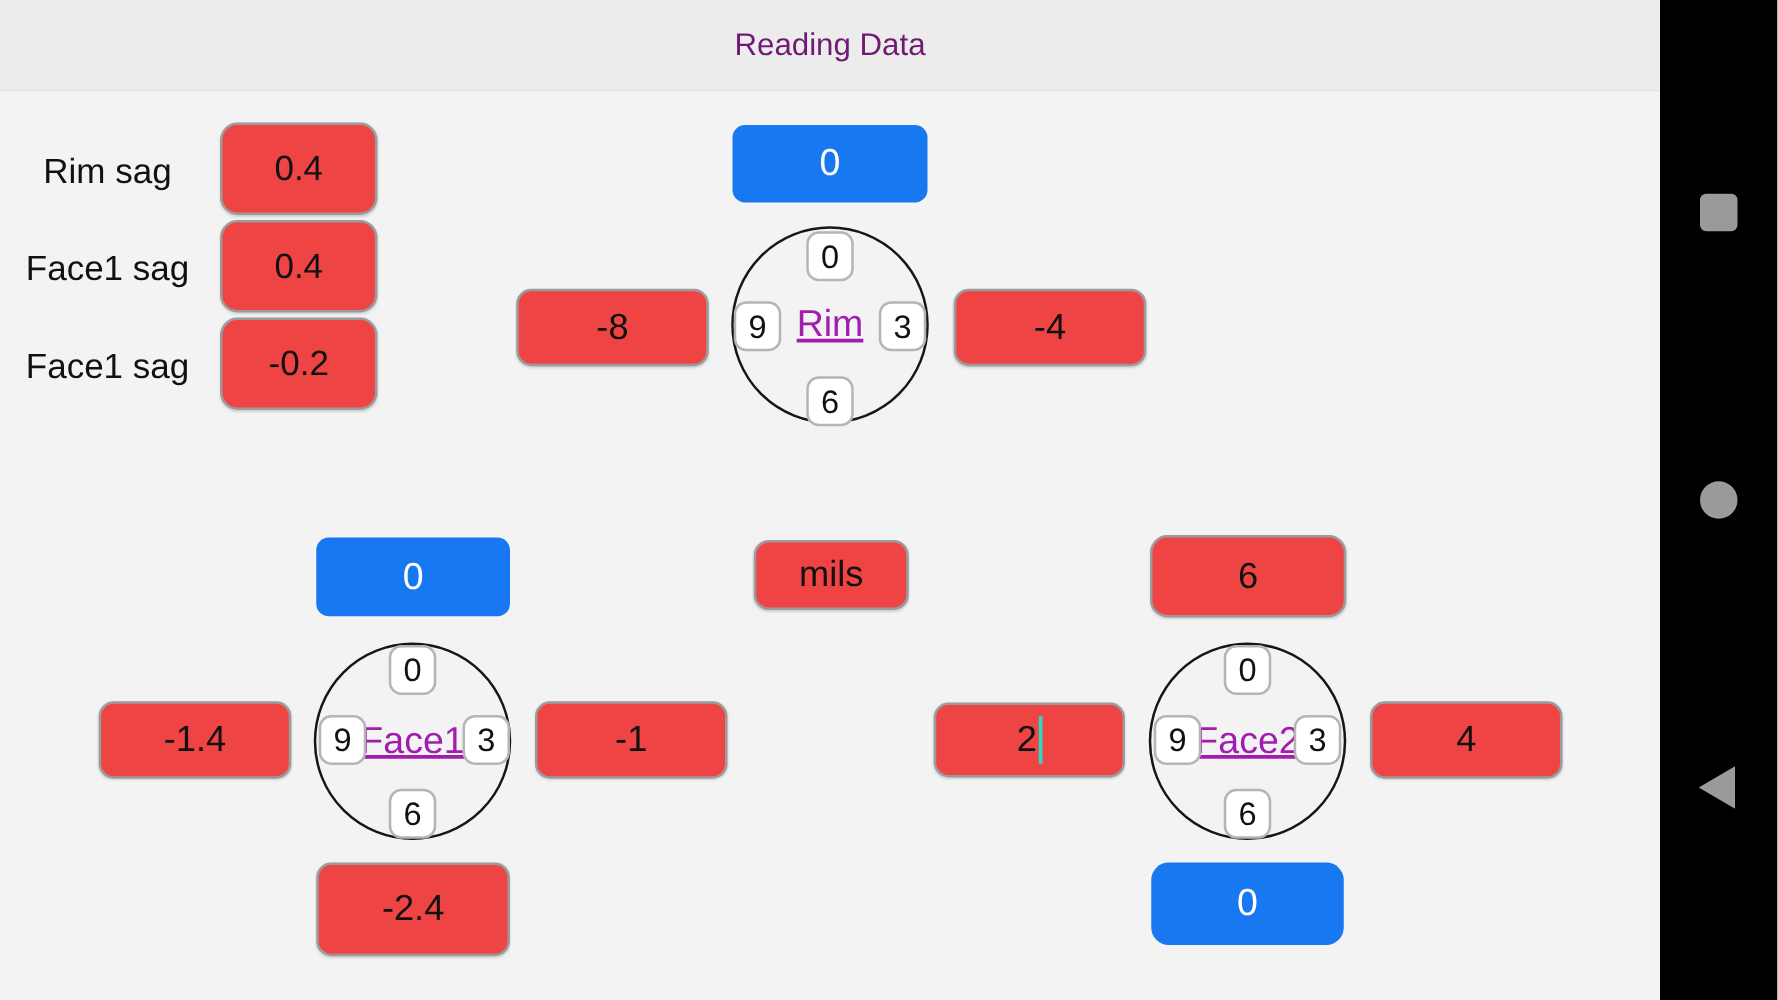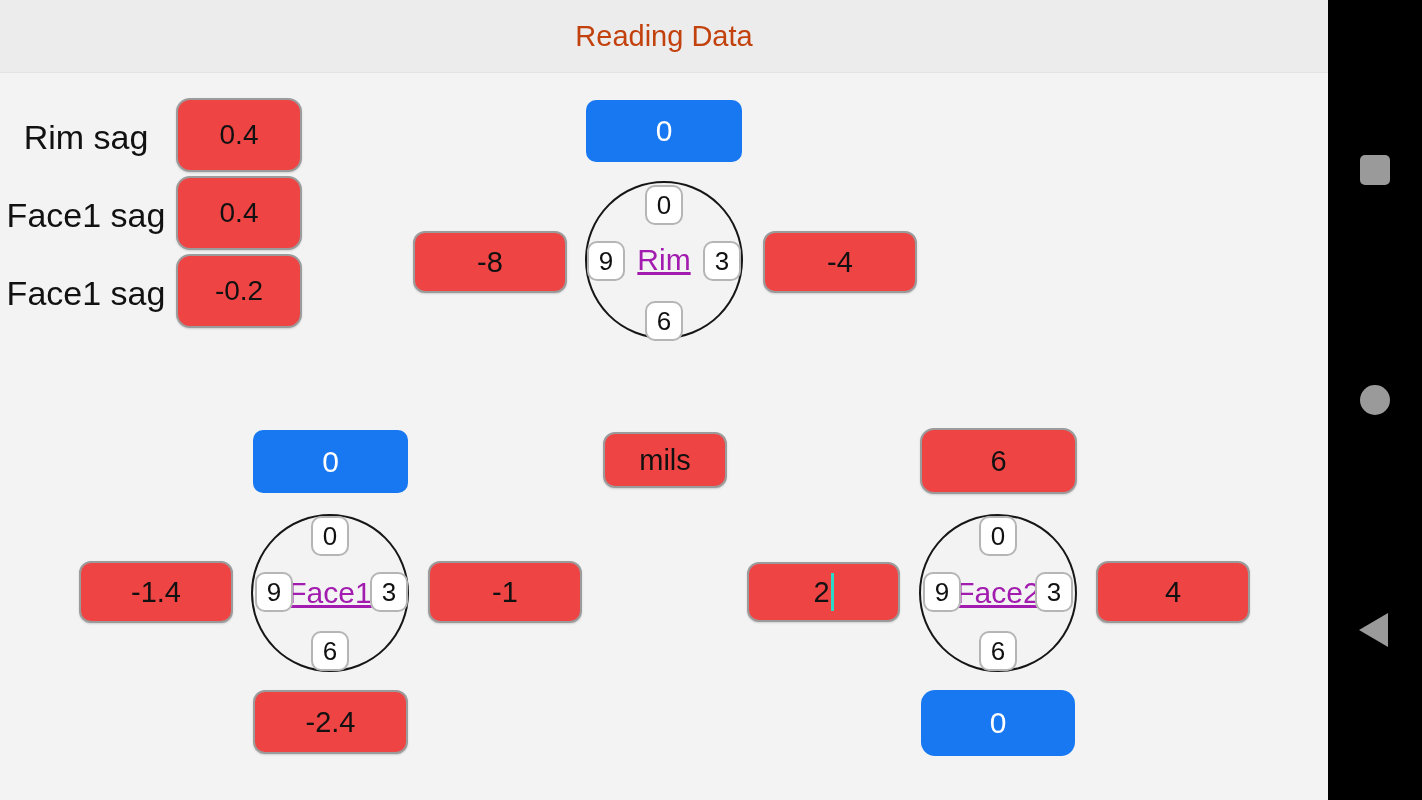--- a/index.html
+++ b/index.html
@@ -7,21 +7,21 @@
     position:relative; width:1422px; height:800px;
     background:#f3f3f3; overflow:hidden;
     font-family:"Liberation Sans", sans-serif; color:#111;
   }
   
   .header {
     position:absolute; left:0; top:0; width:1328px; height:72px;
     background:#ececec; border-bottom:1px solid #e3e3e3;
     display:flex; align-items:center; justify-content:center;
   }
-  .header-title { font-size:29px; color:#c2410c; }
+  .header-title { font-size:25px; color:#701a75; }
   .next-btn {
     position:absolute; left:1158px; top:0; width:170px; height:79px;
     background:#fdfdfd; box-shadow:0 2px 4px rgba(0,0,0,0.18);
     display:flex; align-items:center; justify-content:center;
     font-size:24px; font-weight:700; color:#1a73e8; letter-spacing:0.5px;
     cursor:pointer;
   }
   
   .navbar { position:absolute; left:1328px; top:0; width:94px; height:800px; background:#000; }
   .nav-square { position:absolute; left:1360px; top:155px; width:30px; height:30px; background:#9a9a9a; border-radius:5px; }
@@ -52,21 +52,21 @@
   }
   .chip {
     position:absolute; width:38px; height:40px; box-sizing:border-box;
     background:#fff; border:2px solid #b5b5b5; border-radius:10px;
     display:flex; align-items:center; justify-content:center;
     font-size:26px; color:#111; z-index:2;
   }
   .sag-label {
     position:absolute; left:6px; width:160px; height:30px;
     display:flex; align-items:center; justify-content:center;
-    font-size:34px; color:#111;
+    font-size:28px; color:#111;
   }
   .cursor-bar { display:inline-block; width:3px; height:38px; background:#2bd9c4; margin-left:1px; }
 
   
   #sag-label-0 { top:122px; } #sag-label-1 { top:200px; } #sag-label-2 { top:278px; }
   #sag-box-0 { left:176px; top:98px;  width:126px; height:74px; border-radius:14px; font-size:28px; }
   #sag-box-1 { left:176px; top:176px; width:126px; height:74px; border-radius:14px; font-size:28px; }
   #sag-box-2 { left:176px; top:254px; width:126px; height:74px; border-radius:14px; font-size:28px; }
 
   
@@ -83,21 +83,21 @@
 
   
   #f1-btn-top   { left:253px; top:430px; width:155px; height:63px; }
   #f1-circle, #f1-name { left:251px; top:514px; }
   #f1-chip-top    { left:311px; top:516px; }
   #f1-chip-right  { left:370px; top:572px; }
   #f1-chip-bottom { left:311px; top:631px; }
   #f1-chip-left   { left:255px; top:572px; }
   #f1-in-left   { left:79px;  top:561px; width:154px; height:62px; }
   #f1-in-right  { left:428px; top:561px; width:154px; height:62px; }
-  #f1-in-bottom { left:253px; top:690px; width:155px; height:64px; }
+  #f1-in-bottom { left:253px; top:690px; width:155px; height:75px; }
 
   
   #f2-in-top    { left:920px; top:428px; width:157px; height:66px; border-radius:14px; }
   #f2-circle, #f2-name { left:919px; top:514px; }
   #f2-chip-top    { left:979px;  top:516px; }
   #f2-chip-right  { left:1035px; top:572px; }
   #f2-chip-bottom { left:979px;  top:631px; }
   #f2-chip-left   { left:923px;  top:572px; }
   #f2-in-left   { left:747px;  top:562px; width:153px; height:60px; }
   #f2-in-right  { left:1096px; top:561px; width:154px; height:62px; }

